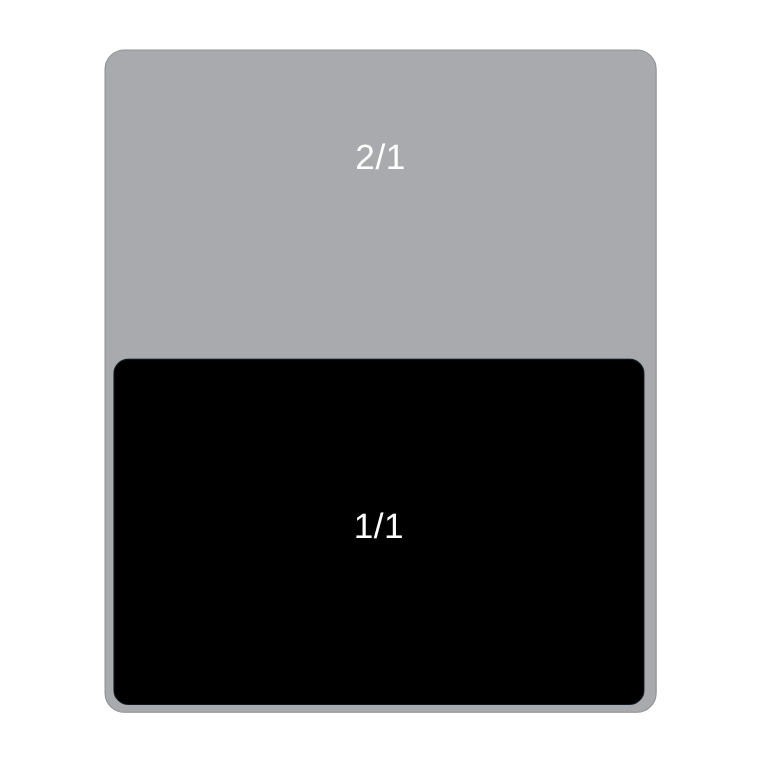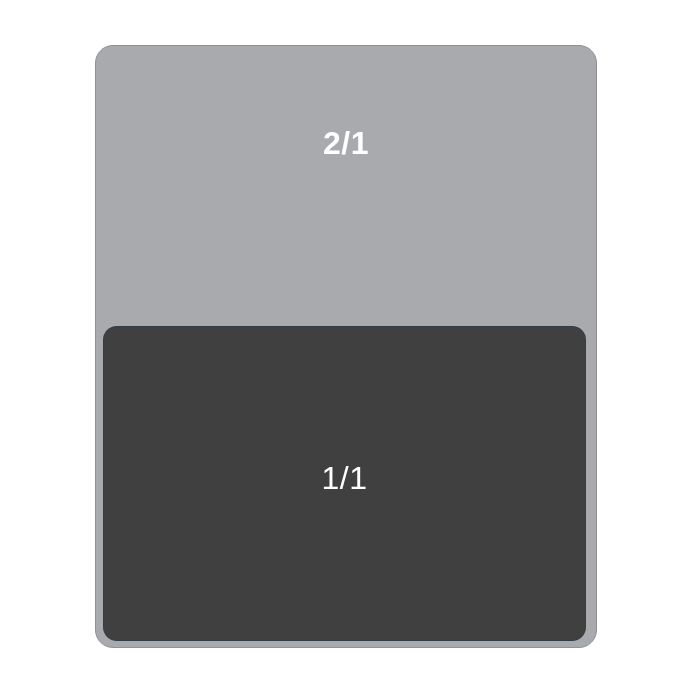--- a/index.html
+++ b/index.html
@@ -27,21 +27,21 @@
       display: flex;
       flex-direction: column;
       align-items: center;
     }
     .outer-pan .label-block {
       margin-top: 75px;
       text-align: center;
       color: #ffffff;
       font-size: 32px;
       line-height: 45px;
-      font-weight: 700;
+      font-weight: 400;
       letter-spacing: 0.5px;
     }
     .inner-pan {
       position: absolute;
       left: 103px;
       top: 326px;
       width: 483px;
       height: 315px;
       border-radius: 14px;
       border: 1px solid rgba(30, 60, 80, 0.45);
@@ -75,20 +75,20 @@
 <body>
 
 <div class="stage">
 
   <div class="outer-pan" id="outer-pan" style="background: rgb(168, 170, 173);">
     <div class="label-block">
       <div>2/1</div>
     </div>
   </div>
 
-  <div class="inner-pan" id="inner-pan" style="background: #404040;">
+  <div class="inner-pan" id="inner-pan" style="background: #000000;">
     <div class="label-block">
       <div>1/1</div>
     </div>
   </div>
 
 
 </div>
 
 </body></html>

